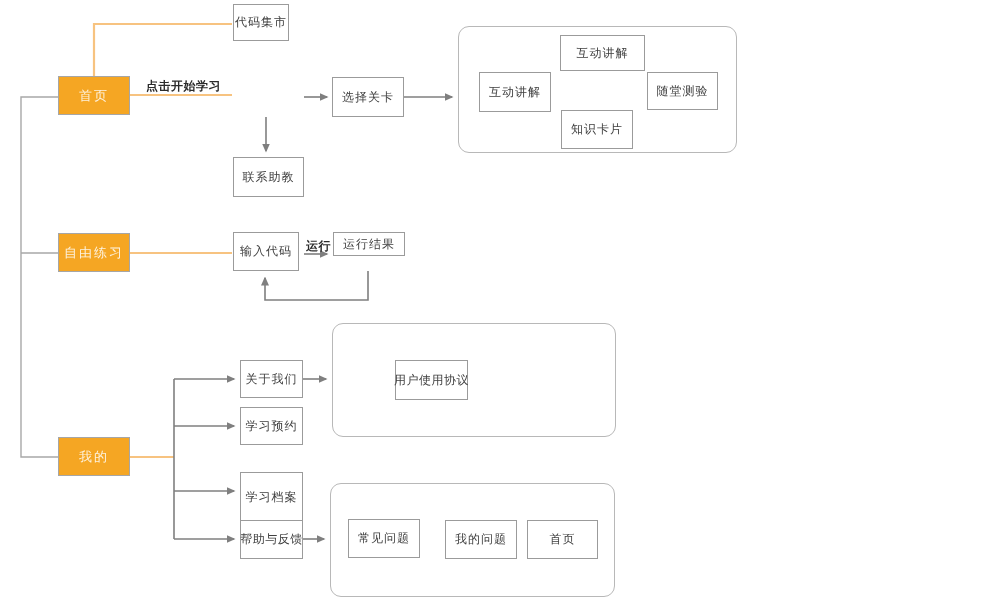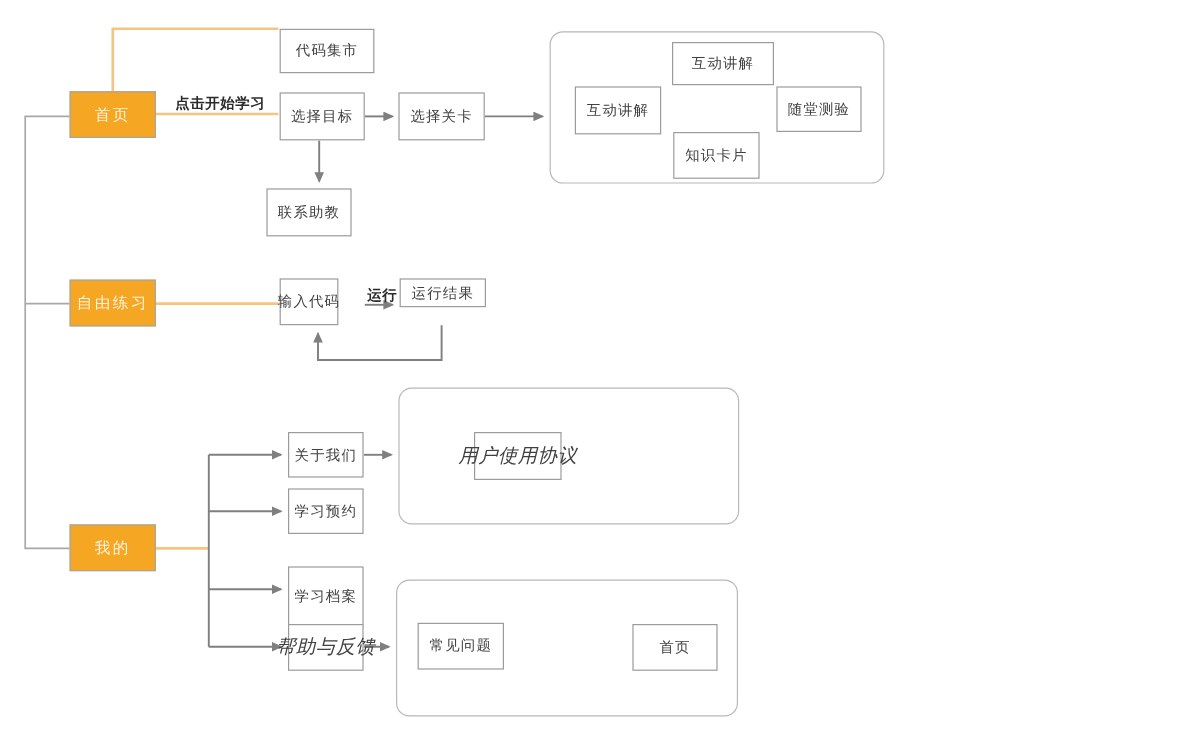--- a/index.html
+++ b/index.html
@@ -5,21 +5,21 @@
   html,body{margin:0;padding:0;background:#fff;}
   body{font-family:"Liberation Sans","DejaVu Sans",sans-serif;}
   #canvas{position:relative;width:981px;height:608px;background:#fff;overflow:hidden;}
   #wires{position:absolute;left:0;top:0;width:981px;height:608px;pointer-events:none;}
   .node{
     position:absolute;display:flex;align-items:center;justify-content:center;
     background:#fff;border:1px solid var(--box-border,#9B9B9B);
     color:var(--box-text,#404040);font-size:12px;letter-spacing:1px;
     white-space:nowrap;box-sizing:border-box;z-index:2;
   }
-  .node.small{font-size:16px;letter-spacing:0.5px;font-style:italic;}
+  .node.small{font-size:12px;letter-spacing:0.5px;}
   .node.orange{
     background:var(--orange-fill,#F5A623);
     border:1px solid var(--orange-border,#A6A6A6);
     color:var(--orange-text,#FDF2DE);font-size:13px;letter-spacing:2px;
   }
   .container{
     position:absolute;background:#fff;border:1px solid var(--container-border,#B8B8B8);
     border-radius:11px;box-sizing:border-box;z-index:1;
   }
   .edge-label{
@@ -61,36 +61,36 @@
   </svg>
 
   <div class="container" style="left:458px;top:26px;width:279px;height:127px"></div>
   <div class="container" style="left:332px;top:323px;width:284px;height:114px"></div>
   <div class="container" style="left:330px;top:483px;width:285px;height:114px"></div>
 
   <div class="node orange" style="left:58px;top:76px;width:72px;height:39px">首页</div>
   <div class="node orange" style="left:58px;top:233px;width:72px;height:39px">自由练习</div>
   <div class="node orange" style="left:58px;top:437px;width:72px;height:39px">我的</div>
 
-  <div class="node" style="left:233px;top:24px;width:79px;height:37px">代码集市</div>
-  <div class="node" style="left:233px;top:77px;width:71px;height:40px">选择目标</div>
+  <div class="node" style="left:233px;top:4px;width:56px;height:37px">代码集市</div>
   <div class="node" style="left:332px;top:77px;width:72px;height:40px">选择关卡</div>
-  <div class="node" style="left:222px;top:157px;width:71px;height:40px">联系助教</div>
+  <div class="node" style="left:233px;top:157px;width:71px;height:40px">联系助教</div>
   <div class="node" style="left:479px;top:72px;width:72px;height:40px">互动讲解</div>
   <div class="node" style="left:560px;top:35px;width:85px;height:36px">互动讲解</div>
   <div class="node" style="left:561px;top:110px;width:72px;height:39px">知识卡片</div>
   <div class="node" style="left:647px;top:72px;width:71px;height:38px">随堂测验</div>
 
-  <div class="node" style="left:233px;top:232px;width:49px;height:39px">输入代码</div>
+  <div class="node" style="left:233px;top:232px;width:66px;height:39px">输入代码</div>
   <div class="node" style="left:333px;top:232px;width:72px;height:24px">运行结果</div>
 
   <div class="node" style="left:240px;top:360px;width:63px;height:38px">关于我们</div>
   <div class="node" style="left:240px;top:407px;width:63px;height:38px">学习预约</div>
   <div class="node" style="left:240px;top:472px;width:63px;height:51px">学习档案</div>
   <div class="node small" style="left:240px;top:520px;width:63px;height:39px">帮助与反馈</div>
   <div class="node small" style="left:395px;top:360px;width:73px;height:40px">用户使用协议</div>
   <div class="node" style="left:348px;top:519px;width:72px;height:39px">常见问题</div>
+  <div class="node" style="left:445px;top:520px;width:72px;height:39px">我的问题</div>
   <div class="node" style="left:527px;top:520px;width:71px;height:39px">首页</div>
 
   <div class="edge-label" style="left:146px;top:78px">点击开始学习</div>
   <div class="edge-label" style="left:306px;top:238px">运行</div>
 
 </div>
 
 </body></html>

